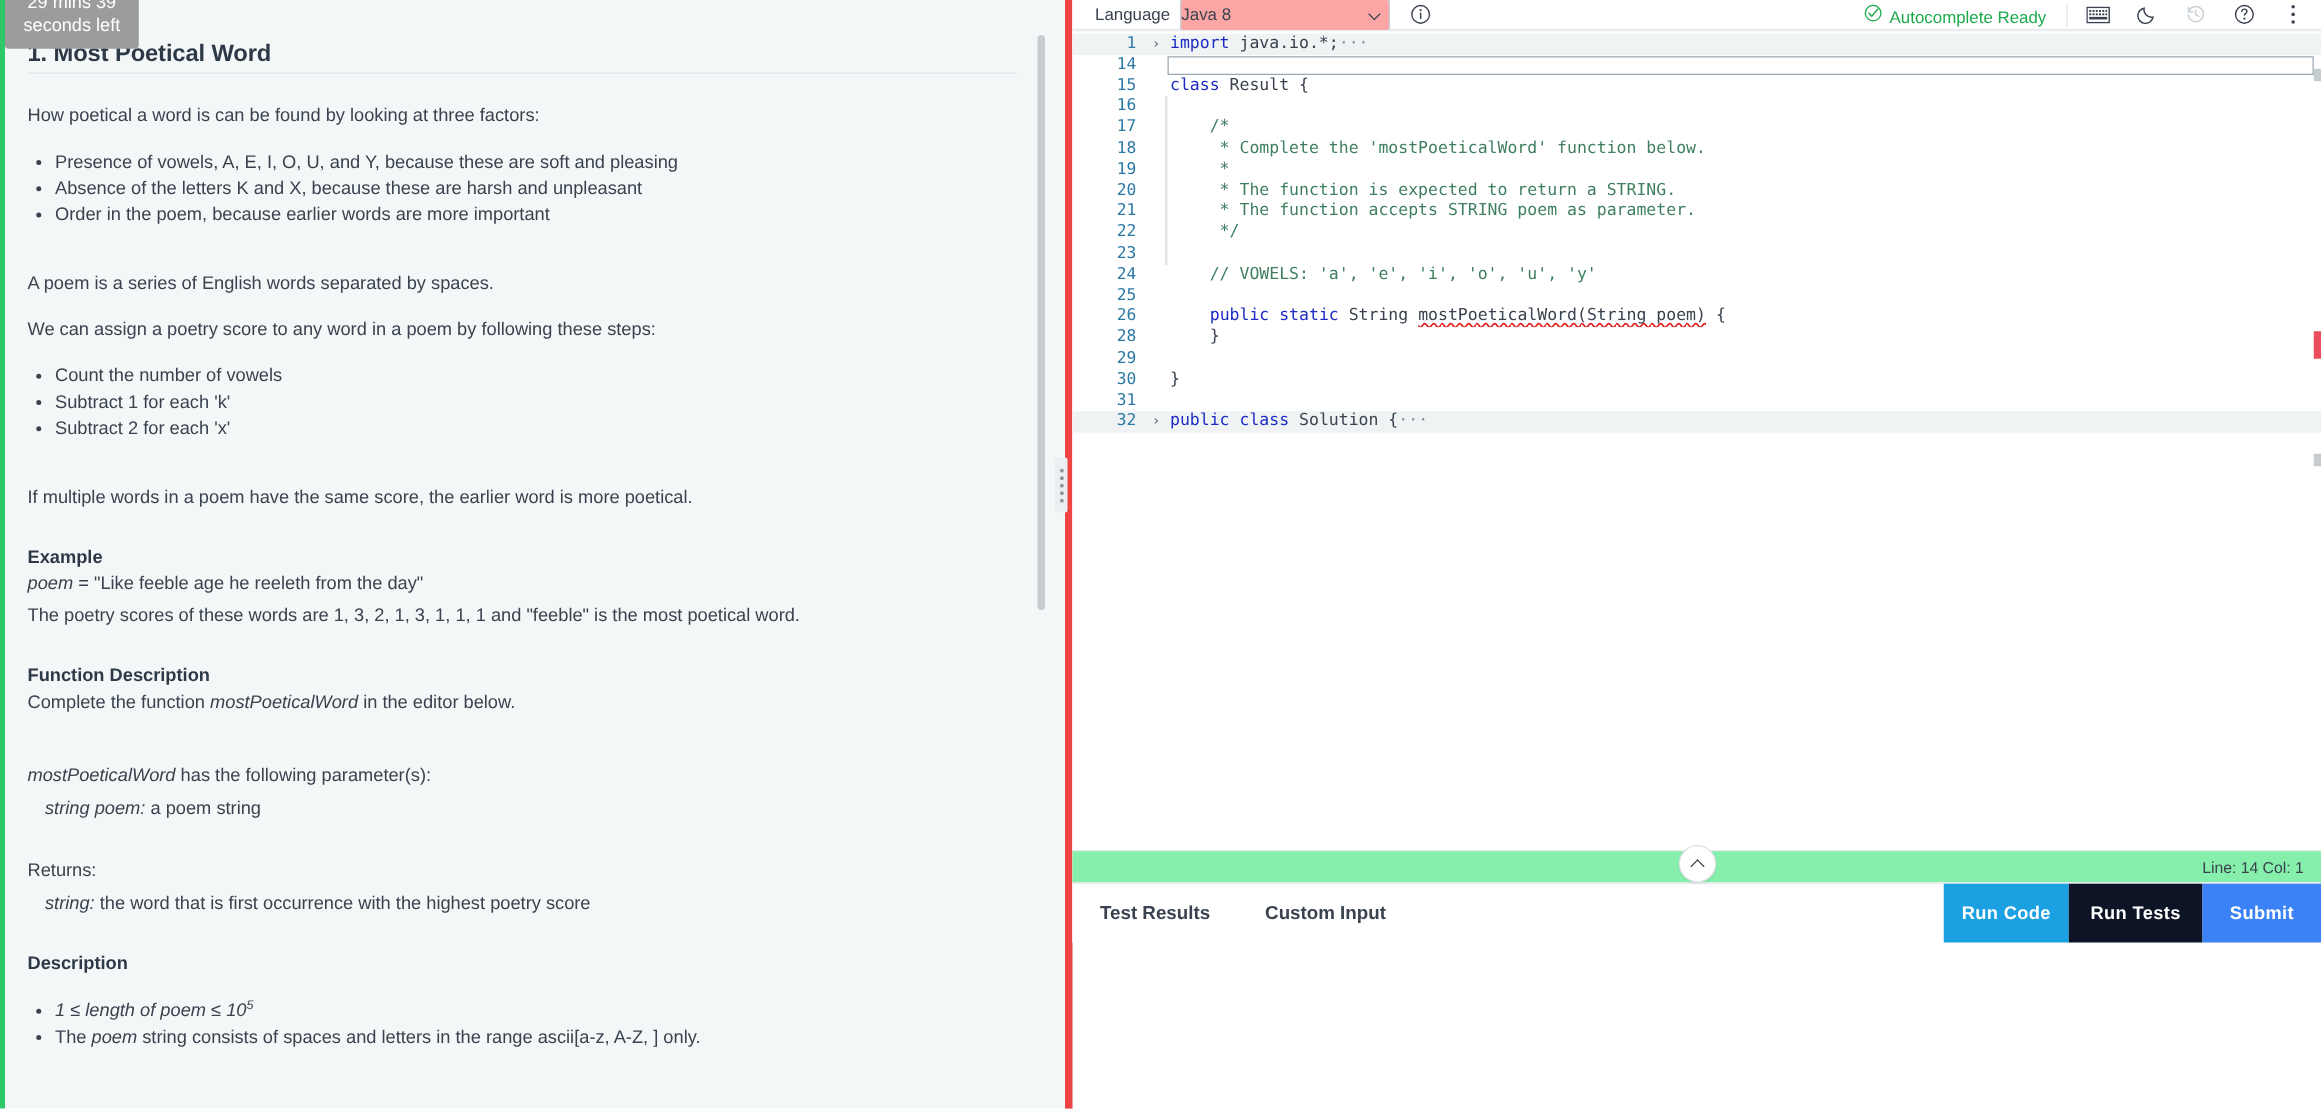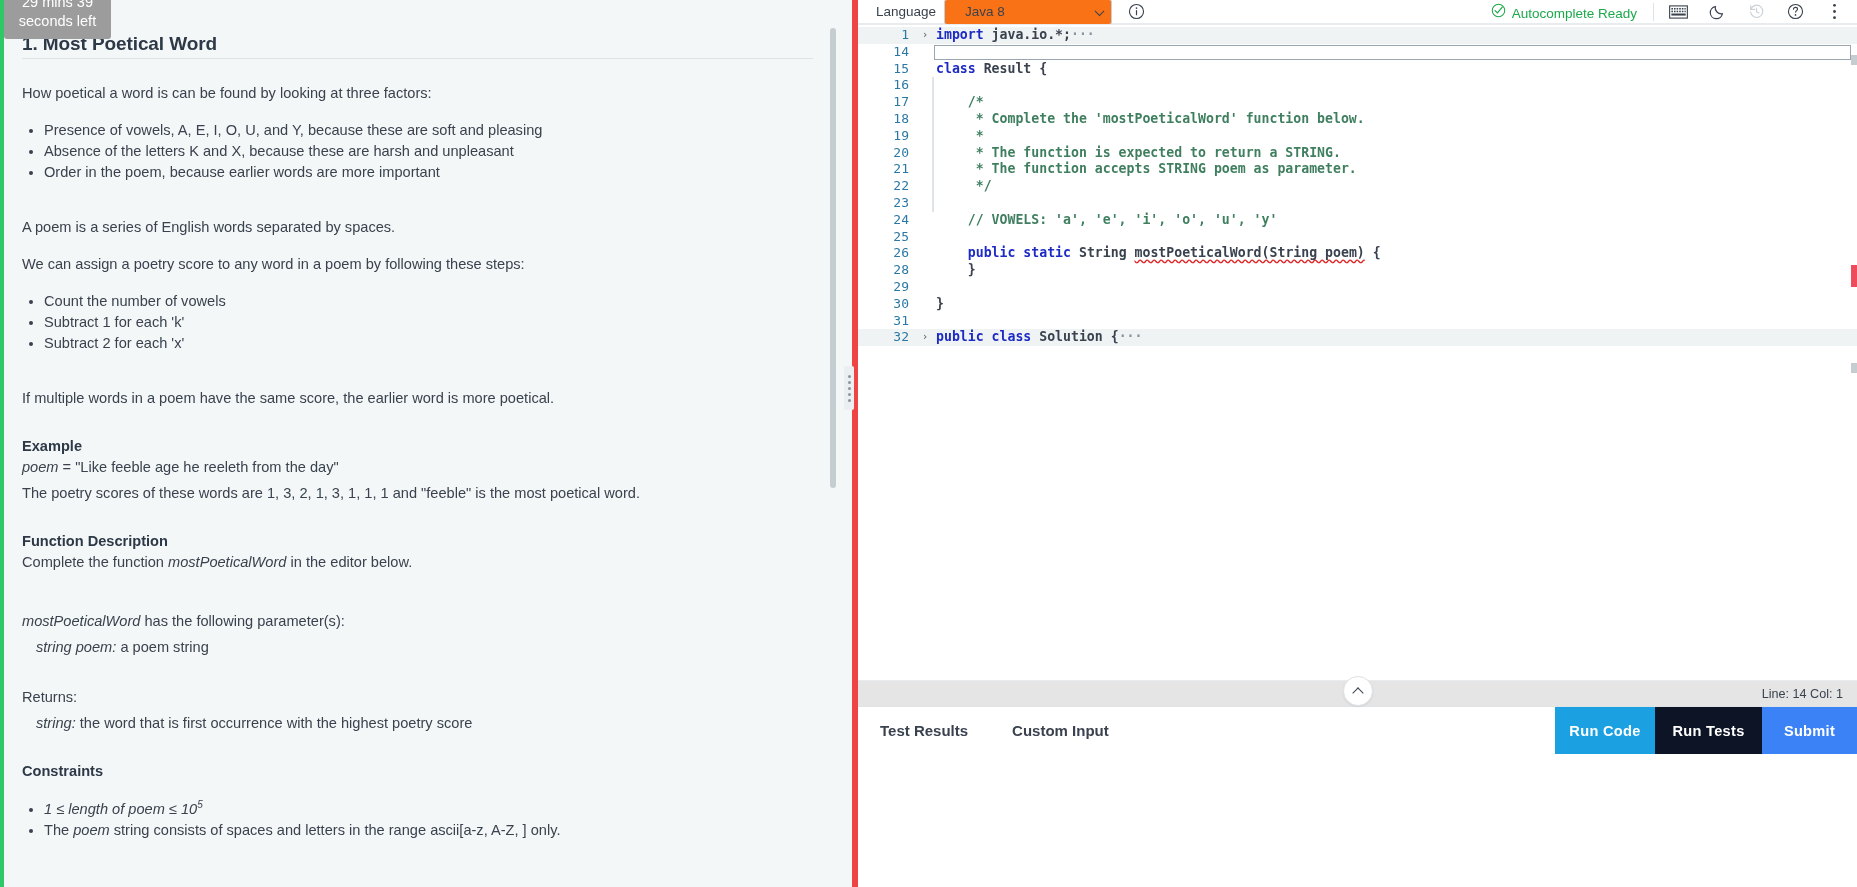--- a/index.html
+++ b/index.html
@@ -89,23 +89,23 @@
     display: flex; align-items: center;
     padding: 0 13px 0 18px;
     background: #ffffff;
     border-bottom: 1px solid #e8ecef;
   }
   #lang-label { font-size: 13.5px; color: #39424e; margin-right: 8px; white-space: nowrap; }
   #lang-select {
     position: relative;
     width: 168px; height: 26px;
     border: 1px solid #c5d0d6; border-radius: 3px;
-    background: #f97316;
+    background: #fca5a5;
     display: flex; align-items: center;
-    padding: 0 20px; font-size: 13.5px; color: #39424e;
+    padding: 0 0; font-size: 13.5px; color: #39424e;
   }
   #lang-select .chev {
     position: absolute; right: 8px; top: 50%;
     transform: translateY(-60%) rotate(45deg);
     width: 7px; height: 7px;
     border-right: 1.6px solid #39424e; border-bottom: 1.6px solid #39424e;
   }
   .tb-icon {
     width: 20px; height: 20px; display: inline-flex;
     align-items: center; justify-content: center;
@@ -141,21 +141,21 @@
   }
   .fold {
     width: 14px; min-width: 14px; text-align: center;
     color: #57606a; font-size: 11px; user-select: none;
   }
   .gutter-bar {
     width: 2px; min-width: 2px; height: 16.8px;
     background: transparent; margin-right: 0;
   }
   .gutter-bar.on { background: #dfe4e8; }
-  .code-txt { padding-left: 2px; font-weight: bold; }
+  .code-txt { padding-left: 2px; }
   .kw { color: #1d2bc4; }
   .cm { color: #3f7f5f; }
   .pl { color: #39424e; }
   .dots { color: #8a949e; }
   .squiggle {
     text-decoration: underline wavy #e02020;
     text-decoration-skip-ink: none;
   }
   .active-row {
     position: absolute; left: 76px; right: 6px;
@@ -178,21 +178,21 @@
     position: absolute; right: 0; top: 338px; width: 6px; height: 10px;
     background: #c6cdd1;
   }
 
   
   #status-bar {
     height: 26px; min-height: 26px;
     display: flex; align-items: center; justify-content: flex-end;
     padding-right: 14px;
     font-size: 12.6px; color: #39424e;
-    background: #e5e5e5;
+    background: #86efac;
     border-top: 1px solid #e8ecef;
   }
 
   
   #collapse-btn {
     position: absolute; left: 50%; transform: translateX(-50%);
     bottom: 48px;
     width: 30px; height: 30px; border-radius: 50%;
     background: #ffffff; border: 1px solid #dfe3e6;
     display: flex; align-items: center; justify-content: center;
@@ -287,21 +287,21 @@
       <p class="para tight"><span class="mono-italic">mostPoeticalWord</span><span> has the following parameter(s):</span></p>
       <p class="para indent"><span class="mono-italic">string poem:</span>&nbsp;<span>a poem string</span></p>
 
       <div class="spacer-sm"></div>
 
       <p class="para tight">Returns:</p>
       <p class="para indent"><span class="mono-italic">string:</span>&nbsp;<span>the word that is first occurrence with the highest poetry score</span></p>
 
       <div class="spacer-sm"></div>
 
-      <div class="sec-head">Constraints</div>
+      <div class="sec-head">Description</div>
 
       <ul class="bullets" style="margin-top:16px">
         <li><span class="mono-italic">1 ≤ length of poem ≤ 10</span><span class="sup mono-italic">5</span></li>
         <li><span>The </span><span class="mono-italic">poem</span><span> string consists of spaces and letters in the range ascii[a-z, A-Z, ] only.</span></li>
       </ul>
     </div>
 
     <div id="left-scrollbar"></div>
   </div>
 

